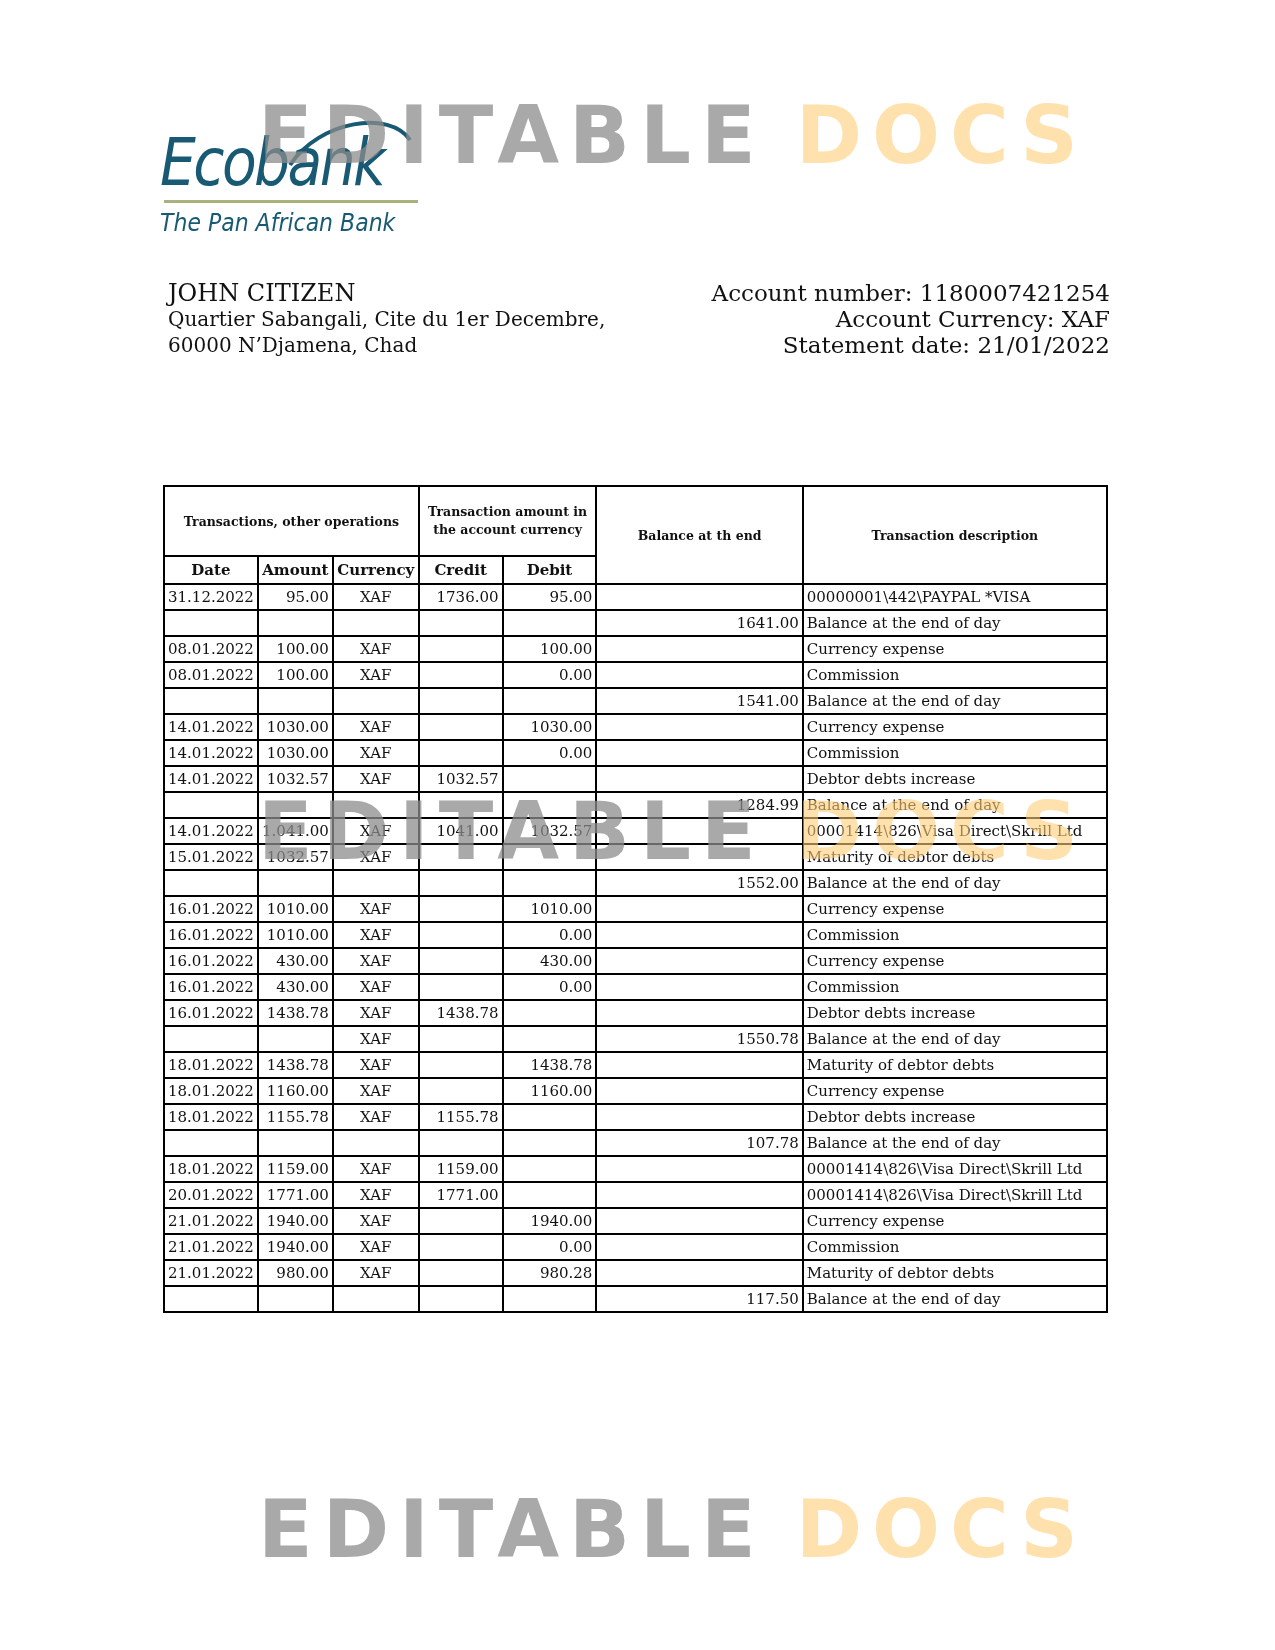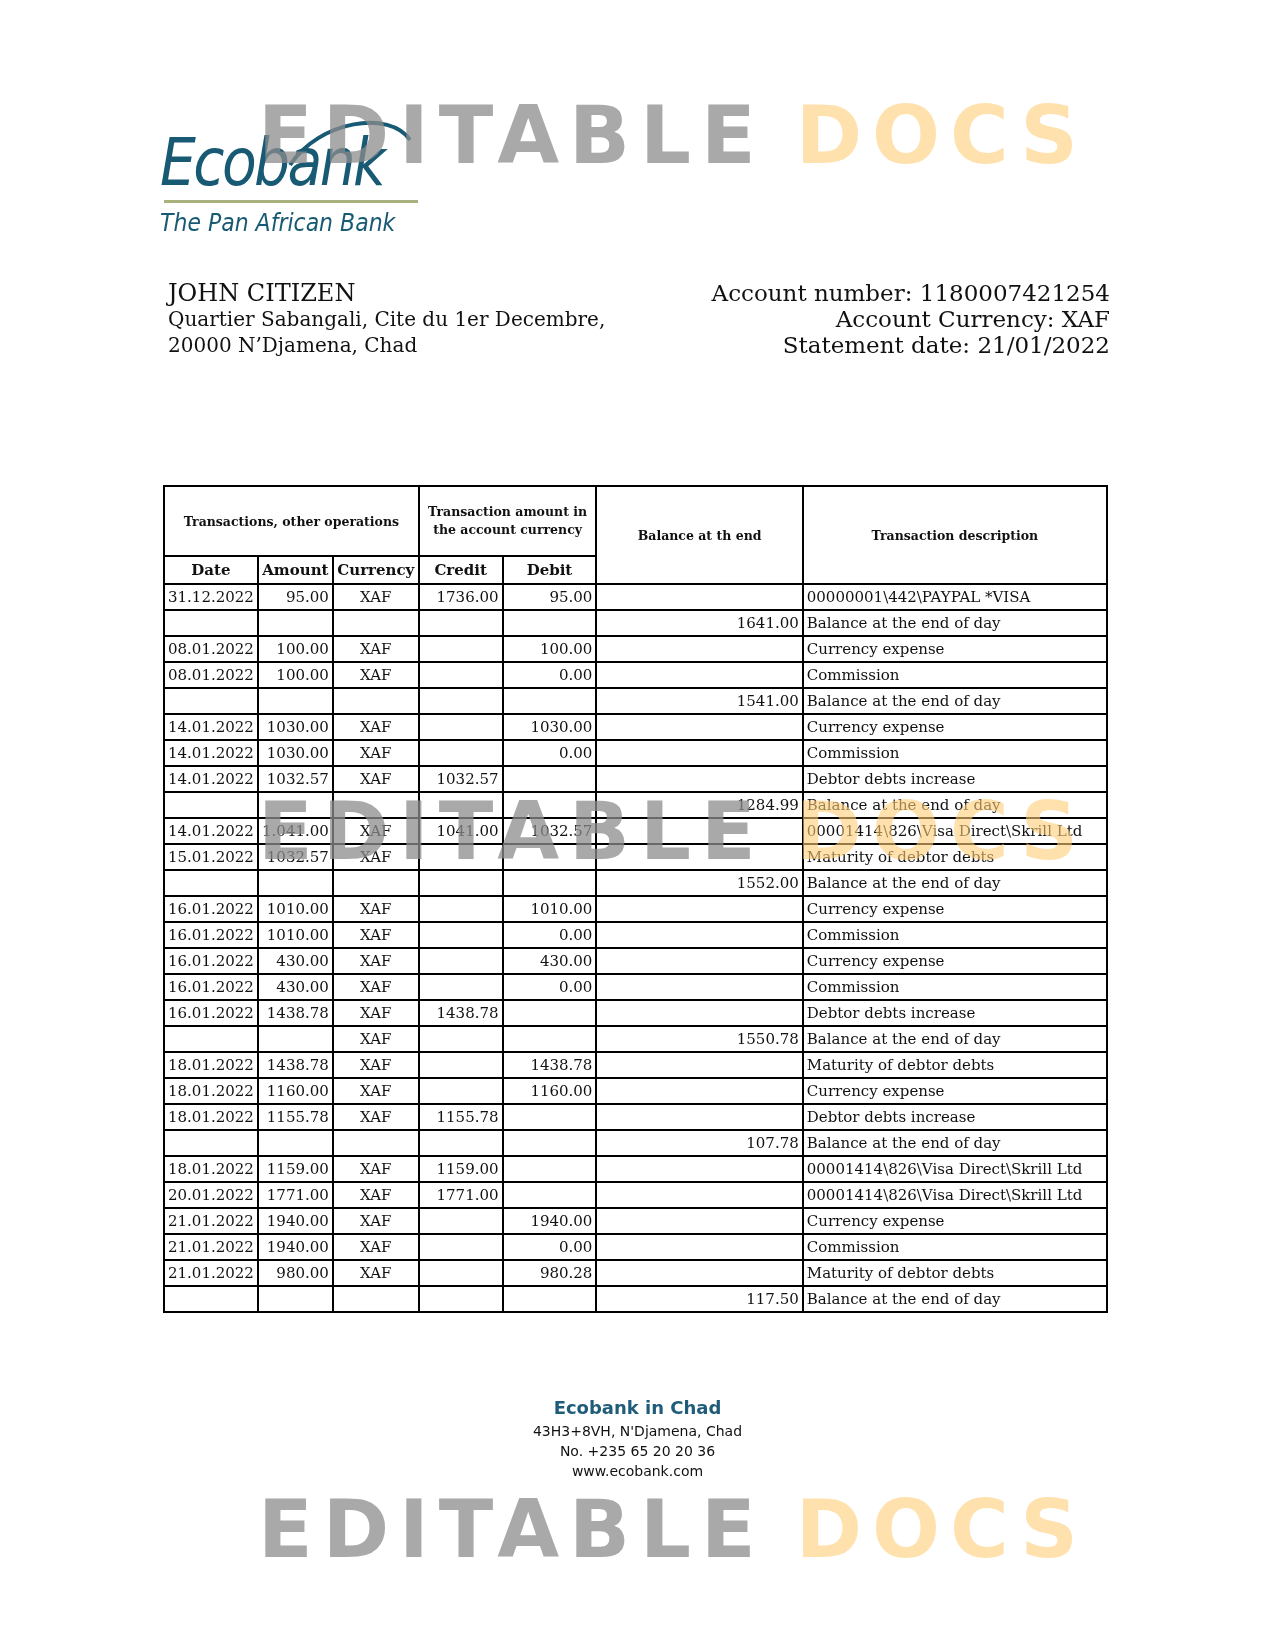--- a/index.html
+++ b/index.html
@@ -58,21 +58,21 @@
   <div class="wm" style="left:258px; top:792px;">
     <span class="w1">EDITABLE</span><span class="w2">DOCS</span>
   </div>
   <div class="wm" style="left:258px; top:1490px;">
     <span class="w1">EDITABLE</span><span class="w2">DOCS</span>
   </div>
 
   <div class="customer">
     <div class="name">JOHN CITIZEN</div>
     <div>Quartier Sabangali, Cite du 1er Decembre,</div>
-    <div>20000 N’Djamena, Chad</div>
+    <div>60000 N’Djamena, Chad</div>
   </div>
 
   <div class="account">
     <div>Account number: 1180007421254</div>
     <div>Account Currency: XAF</div>
     <div>Statement date: 21/01/2022</div>
   </div>
 
 
   <table class="stmt">
@@ -349,19 +349,13 @@
           <td class="r"></td>
           <td class="c"></td>
           <td class="r"></td>
           <td class="r"></td>
           <td class="r">117.50</td>
           <td class="l">Balance at the end of day</td>
         </tr>
       </tbody>
   </table>
 
-  <div class="footer">
-    <div class="fname">Ecobank in Chad</div>
-    <div class="fline">43H3+8VH, N'Djamena, Chad</div>
-    <div class="fline">No. +235 65 20 20 36</div>
-    <div class="fline">www.ecobank.com</div>
-  </div>
 </div>
 
 </body></html>

